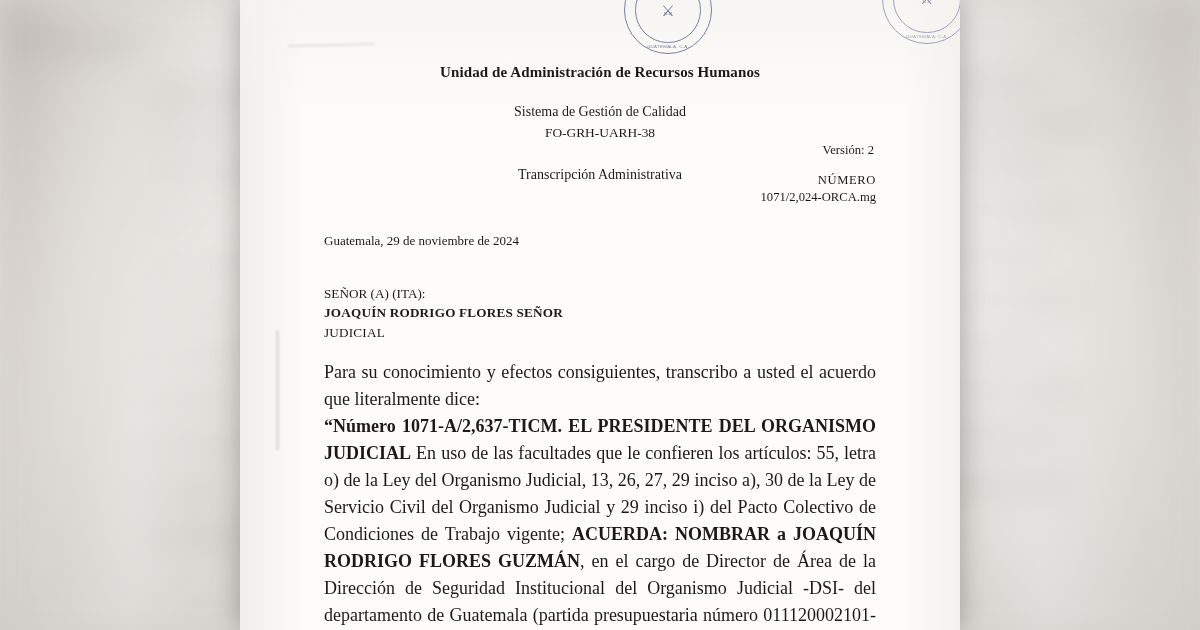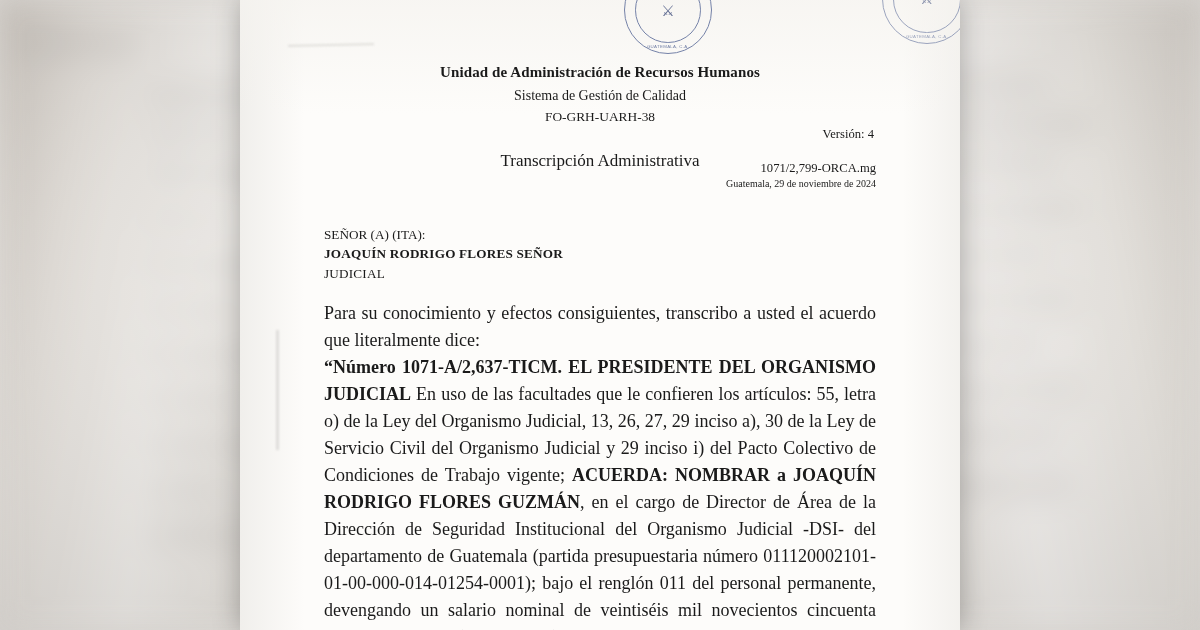--- a/index.html
+++ b/index.html
@@ -147,53 +147,54 @@
     filter: blur(0.4px);
   }
 
   .hdr {
     text-align: center;
   }
   .hdr-title {
     font-size: 15px;
     font-weight: bold;
     letter-spacing: 0.1px;
-    margin-bottom: 2px;
+    margin-bottom: 18px;
   }
   .hdr-sub {
     font-size: 14px;
     margin-bottom: 1px;
   }
   .hdr-code {
     font-size: 13.4px;
     margin-bottom: 2px;
   }
 
   .row-version {
     text-align: right;
     font-size: 12.6px;
     margin-top: -4px;
     margin-right: 2px;
   }
   .row-transcripcion {
     text-align: center;
-    font-size: 17px;
+    font-size: 14px;
     margin-top: 6px;
   }
   .num-block {
     text-align: right;
     font-size: 12.6px;
     margin-top: -14px;
     line-height: 1.35;
   }
   .num-label { letter-spacing: 0.6px; }
 
   .place-date {
-    text-align: right;
-    font-size: 10px;
+    text-align: left;
+    font-size: 13px;
+    margin-top: 26px;
   }
 
   .addressee {
     margin-top: 33px;
     font-size: 13.2px;
     line-height: 1.5;
   }
   .addressee .name {
     font-weight: bold;
     letter-spacing: 0.2px;
@@ -272,26 +273,27 @@
         <div class="seal-text-bottom">GUATEMALA, C.A.</div>
       </div>
     </div>
 
     <div class="hdr">
       <div class="hdr-title">Unidad de Administración de Recursos Humanos</div>
       <div class="hdr-sub">Sistema de Gestión de Calidad</div>
       <div class="hdr-code">FO-GRH-UARH-38</div>
     </div>
 
-    <div class="row-version">Versión: 4</div>
+    <div class="row-version">Versión: 2</div>
 
     <div class="row-transcripcion">Transcripción Administrativa</div>
 
     <div class="num-block">
-      <div>1071/2,799-ORCA.mg</div>
+      <div class="num-label">NÚMERO</div>
+      <div>1071/2,024-ORCA.mg</div>
     </div>
 
     <div class="place-date">Guatemala, 29 de noviembre de 2024</div>
 
     <div class="addressee">
       <div>SEÑOR (A) (ITA):</div>
       <div class="name">JOAQUÍN RODRIGO FLORES SEÑOR</div>
       <div class="presente">JUDICIAL</div>
     </div>
 

